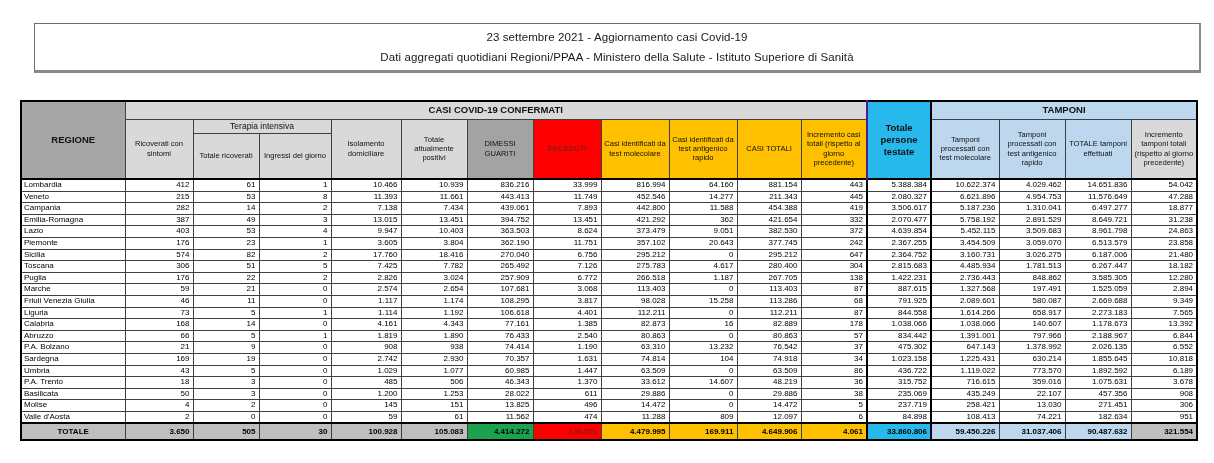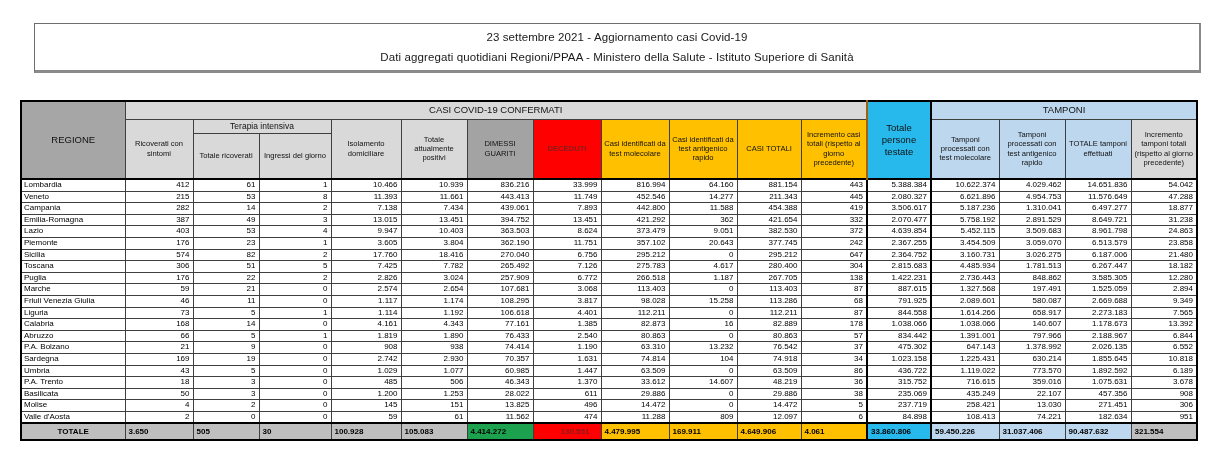--- a/index.html
+++ b/index.html
@@ -16,39 +16,39 @@
 
   
   table.covid{
     position:absolute;left:20px;top:100px;width:1176px;
     border-collapse:collapse;table-layout:fixed;
     border:2px solid #000;
   }
   th,td{border:1px solid #3f3f3f;overflow:hidden;white-space:nowrap;box-sizing:border-box;}
   thead th{font-weight:normal;font-size:7.6px;text-align:center;vertical-align:middle;padding:1px 2px;white-space:normal;line-height:1.25;color:#111;}
   thead{border-bottom:2px solid #000;}
-  tr.h1 th{height:18px;font-size:9.5px;font-weight:normal;}
+  tr.h1 th{height:18px;font-size:9.5px;font-weight:bold;}
   tr.h2 th{height:14px;}
   tr.h3 th{height:46px;margin-top:39px;}
   .bg-darkgray{background:#a6a6a6;}
   .bg-gray{background:#d9d9d9;}
   .bg-green{background:#a3a3a3;}
   .bg-red{background:#fe0000;}
   .bg-yellow{background:#ffc000;}
   .bg-cyan{background:#27b9ec;}
   .bg-lblue{background:#bdd7ee;}
   .txt-darkred{color:#8b1a1a;font-weight:bold;}
   .th-regione{font-weight:bold;font-size:8.5px;}
-  .th-testate{border-left:2px solid #a16207;border-right:2px solid #000;font-size:7.6px;font-weight:normal;}
+  .th-testate{border-left:2px solid #4c1d95;border-right:2px solid #000;font-size:7.6px;font-weight:normal;}
 
   tbody td{font-size:8px;height:10.6px;line-height:10.6px;padding:0 3px;text-align:right;color:#000;background:#fff;}
   tbody td.region{text-align:left;padding-left:2px;}
   td.v11{border-left:2px solid #000;border-right:2px solid #000;}
   tfoot tr{border-top:2px solid #000;}
-  tfoot td{font-size:8px;font-weight:bold;height:15px;line-height:15px;padding:0 3px;text-align:left;}
+  tfoot td{font-size:8px;font-weight:bold;height:15px;line-height:15px;padding:0 3px;text-align:right;}
   tfoot td.total-label{text-align:center;background:#bfbfbf;}
   tfoot td.v0,tfoot td.v1,tfoot td.v2,tfoot td.v3,tfoot td.v4{background:#bfbfbf;}
   tfoot td.v5{background:#1ca24e;}
   tfoot td.v6{background:#fe0000;color:#8b1a1a;padding-left:27px;}
   tfoot td.v7,tfoot td.v8,tfoot td.v9,tfoot td.v10{background:#ffc000;}
   tfoot td.v11{background:#27b9ec;margin-left:38px;}
   tfoot td.v12,tfoot td.v13,tfoot td.v14{background:#bdd7ee;}
   tfoot td.v15{background:#bfbfbf;}
 </style>
 </head>

